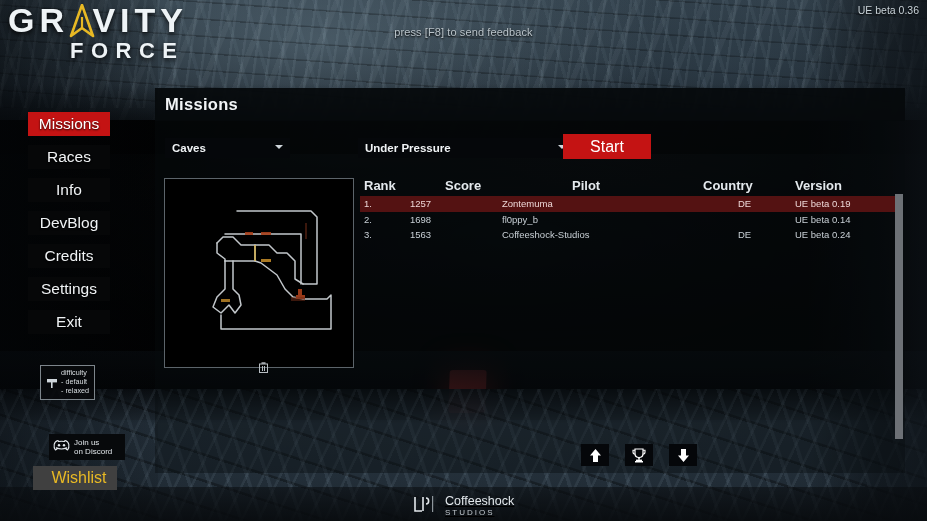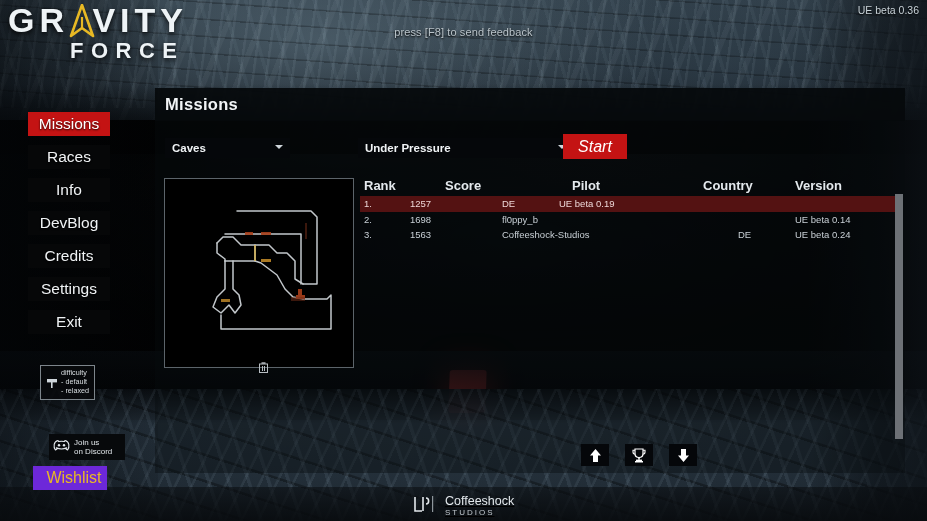--- a/index.html
+++ b/index.html
@@ -123,22 +123,22 @@
 
   
   #discord {
     position:absolute; left:49px; top:434px; width:76px; height:26px;
     background:#07090b; display:flex; align-items:center; gap:4px; padding:0 4px;
     cursor:pointer;
   }
   .discord-txt { font-size:8px; color:#dfe4e8; line-height:9.5px; }
 
   #wishlist {
-    position:absolute; left:33px; top:466px; width:74px; height:24px;
-    background:#6d28d9; color:#e8b924; font-size:16px; font-weight:400;
+    position:absolute; left:33px; top:466px; width:84px; height:24px;
+    background:#404040; color:#e8b924; font-size:16px; font-weight:400;
     display:flex; align-items:center; justify-content:center; cursor:pointer;padding-left:8px;
   }
 
   
   #panel {
     position:absolute; left:155px; top:88px; width:750px; height:385px;
     background:rgba(8,11,14,0.42);
   }
   .panel-header {
     position:absolute; left:0; top:0; width:100%; height:33px;
@@ -153,25 +153,24 @@
     position:absolute; height:20px; background:#05070a;
     display:flex; align-items:center; padding:0 7px;
     font-size:11.5px; font-weight:700; color:#f0f3f5; cursor:pointer;
   }
   .dd-arrow { position:absolute; right:7px; top:7px; width:0;height:0;
     border-left:4px solid transparent; border-right:4px solid transparent;
     border-top:4px solid #cfd6db; }
   #dd-world { left:0; width:125px; }
   #dd-mission { left:145px; width:215px;margin-left:48px; }
   #start-btn {
-    position:absolute; left:398px; top:-4px; width:64px; height:25px;
+    position:absolute; left:398px; top:-4px; width:88px; height:25px;
     background:#c41313; color:#fff; border:none; cursor:pointer;
     font-size:16px; font-weight:400; display:flex; align-items:center; justify-content:center;
     font-family:"Liberation Sans", sans-serif;
-    font-style:italic;
   }
 
   
   #map-preview {
     position:absolute; left:9px; top:90px; width:190px; height:190px;
     background:#000; border:1px solid #5c646a;
   }
   #map-preview svg { position:absolute; left:0; top:0; }
   .trash-icon { position:absolute; left:50%; bottom:5px; transform:translateX(-50%); cursor:pointer; }
 
@@ -351,20 +350,21 @@
       <span class="c-rank">Rank</span>
       <span class="c-score">Score</span>
       <span class="c-pilot">Pilot</span>
       <span class="c-country">Country</span>
       <span class="c-version">Version</span>
     </div>
 
     <div class="lb-row highlight">
       <span class="c-rank">1.</span>
       <span class="c-score">1257</span>
+      <span class="c-pilot">Zontemuma</span>
       <span class="c-country">DE</span>
       <span class="c-version">UE beta 0.19</span>
     </div>
 
     <div class="lb-row">
       <span class="c-rank">2.</span>
       <span class="c-score">1698</span>
       <span class="c-pilot">fl0ppy_b</span>
       <span class="c-country"></span>
       <span class="c-version">UE beta 0.14</span>

